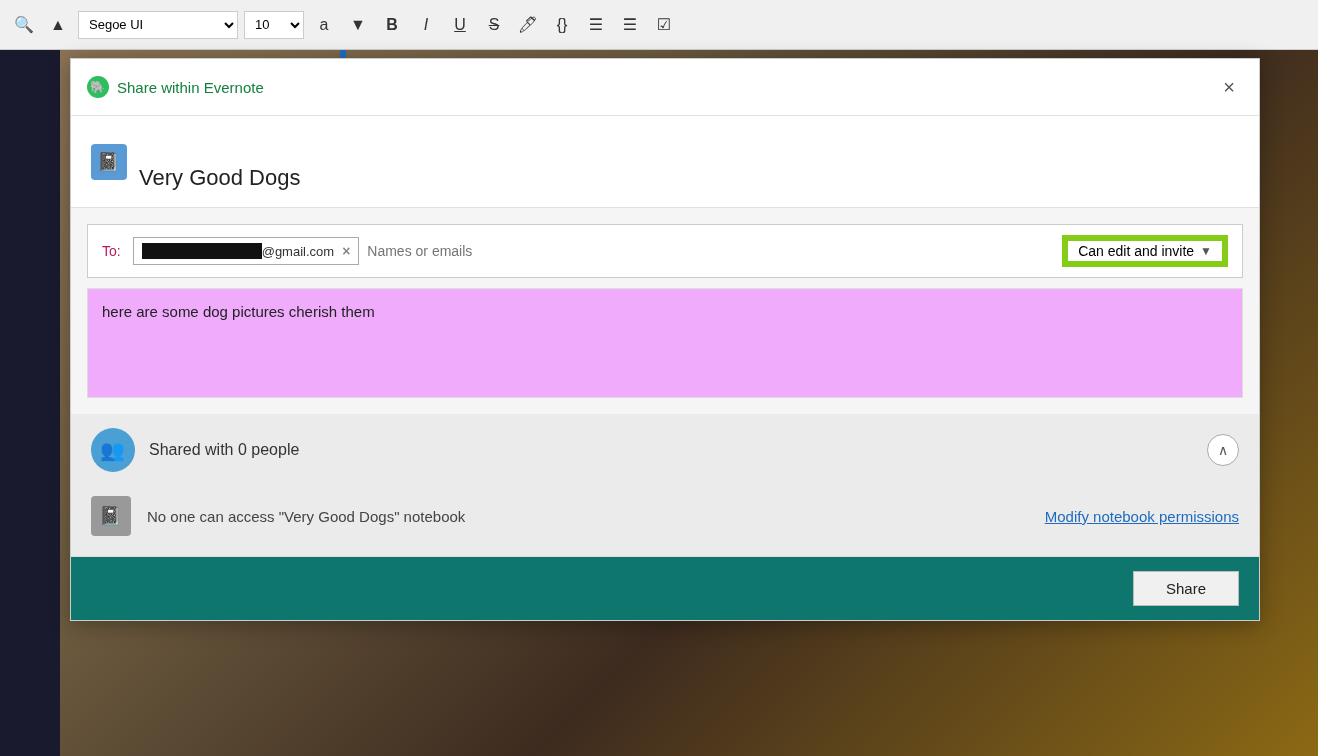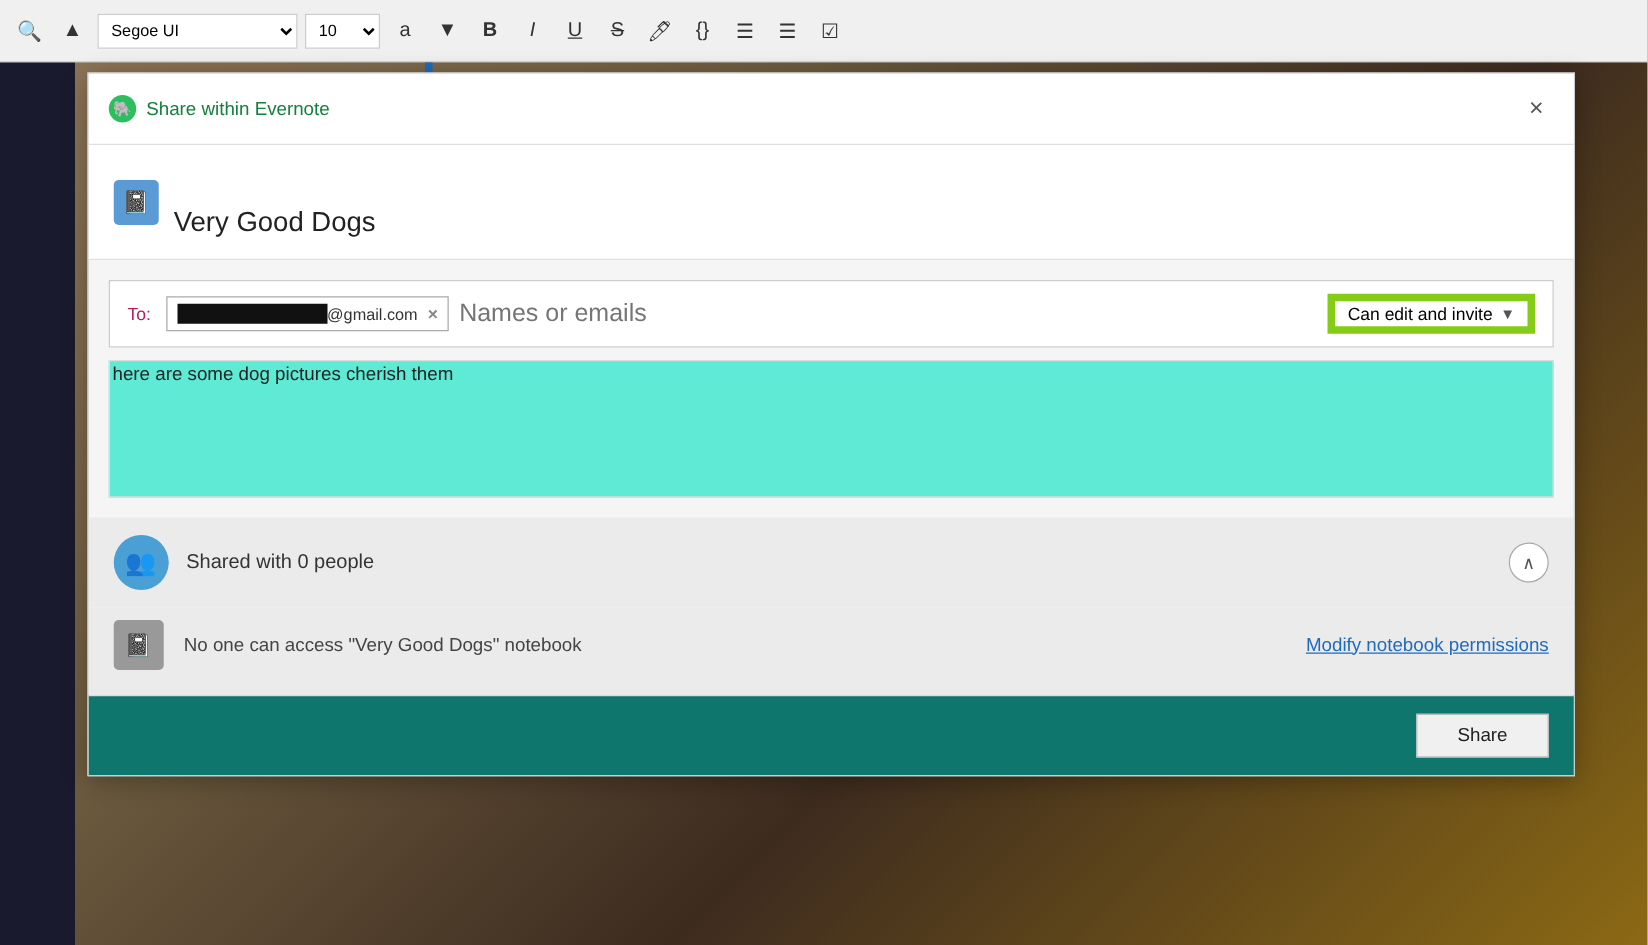--- a/index.html
+++ b/index.html
@@ -220,21 +220,21 @@
       cursor: pointer;
       font-size: 14px;
       font-weight: bold;
       line-height: 1;
       margin-left: 2px;
     }
 
     .names-input {
       border: none;
       outline: none;
-      font-size: 20px;
+      font-size: 14px;
       color: #999;
       flex: 1;
       background: transparent;
       min-width: 120px;
     }
 
     .permission-dropdown {
       margin-left: auto;
       display: flex;
       align-items: center;
@@ -249,24 +249,24 @@
       justify-content: flex-end;
     }
 
     .dropdown-arrow {
       font-size: 12px;
       color: #555;
     }
 
     
     .message-section {
-      background: #5eead4;
+      background: #f0abfc;
       margin: 10px 16px 0;
       border: 1px solid #ddd;
-      padding: 2px;
+      padding: 14px;
       min-height: 110px;
     }
 
     .message-text {
       font-size: 15px;
       color: #222;
     }
 
     
     .shared-section {

